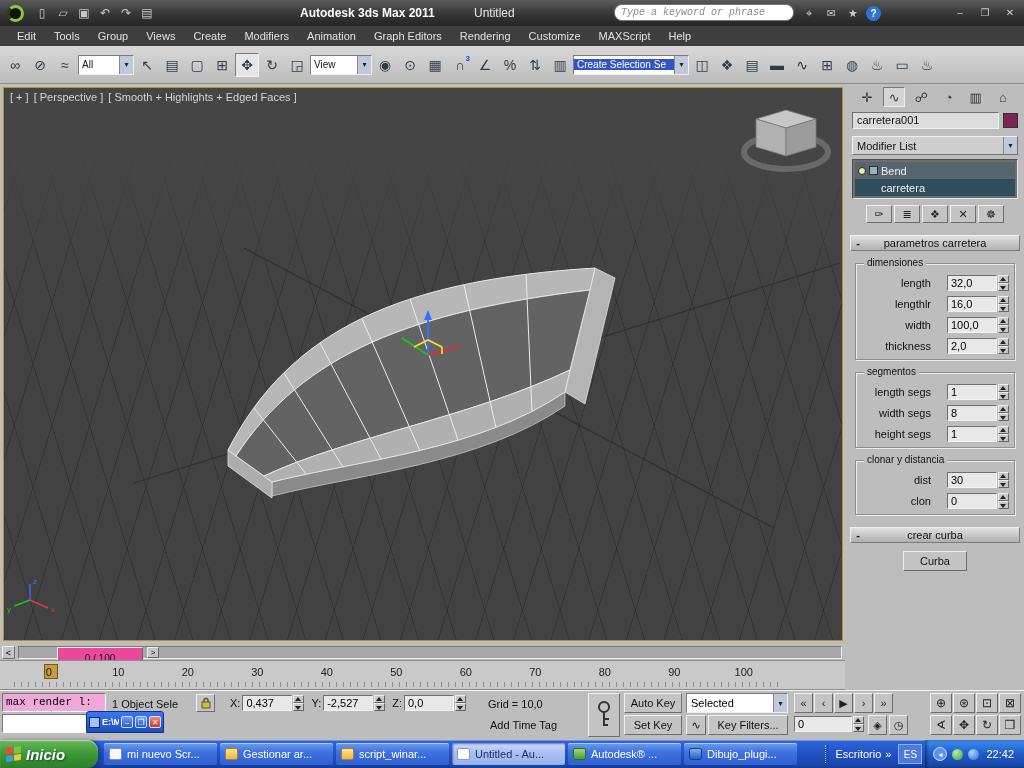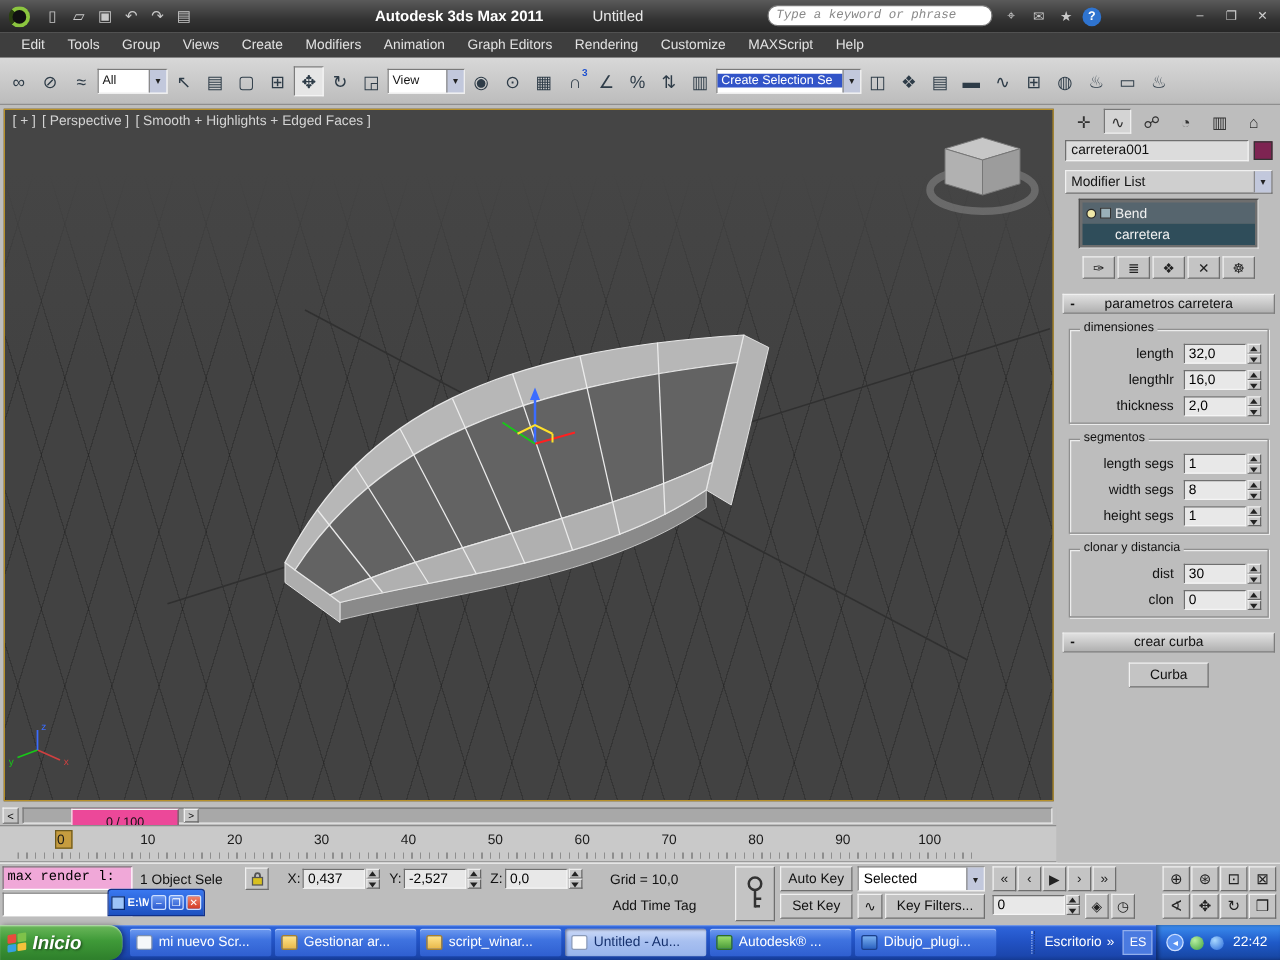--- a/index.html
+++ b/index.html
@@ -50,36 +50,36 @@
   
   #cmdpanel{position:absolute;left:846px;top:84px;width:178px;height:606px;background:#bdbdbd;z-index:10}
   #ptabs{height:24px;display:flex;justify-content:space-between;padding:3px 10px 1px}
   .ptab{width:22px;height:20px;display:grid;place-items:center;font-size:13px;color:#333}
   .ptab.active{background:#d4d4d4;border:1px solid;border-color:#777 #eee #eee #777}
   .namerow{display:flex;gap:4px;padding:4px 6px;align-items:center}
   .namefield{flex:1;height:17px;background:#dcdcdc;border:1px solid;border-color:#6f6f6f #f2f2f2 #f2f2f2 #6f6f6f;padding:1px 4px;font-size:11px;color:#111}
   .swatch{width:15px;height:15px;background:#7e2452;border:1px solid #333;flex:none}
   .modlist{margin:3px 6px;height:19px;background:#cfcfcf;border:1px solid;border-color:#f0f0f0 #6f6f6f #6f6f6f #f0f0f0;display:flex;align-items:center;font-size:11px;color:#111}
   .modlist .ctext{flex:1;padding:0 4px}
-  .stack{margin:4px 17px;height:40px;background:#6e6e6e;border:1px solid;border-color:#4f4f4f #e8e8e8 #e8e8e8 #4f4f4f;overflow:hidden;padding:2px}
+  .stack{margin:4px 6px;height:40px;background:#6e6e6e;border:1px solid;border-color:#4f4f4f #e8e8e8 #e8e8e8 #4f4f4f;overflow:hidden;padding:2px}
   .stkrow{height:17px;display:flex;align-items:center;gap:3px;padding:0 3px;color:#f2f2f2;font-size:11px;background:#56656e}
   .stkrow.sel{background:#2f4d5a}
   .bulb{width:8px;height:8px;border-radius:50%;background:#efe8a8;border:1px solid #2a2a2a;visibility:hidden;flex:none}
   .mi{width:9px;height:9px;background:#9ab0b8;border:1px solid #333;visibility:hidden;flex:none}
   .stkrow.hasbulb .bulb,.stkrow.hasbulb .mi{visibility:visible}
   #stackbtns{display:flex;gap:2px;justify-content:center;margin:6px 0 0}
   .sbtn{width:26px;height:18px;background:#c4c4c4;border:1px solid;border-color:#f0f0f0 #6e6e6e #6e6e6e #f0f0f0;display:grid;place-items:center;font-size:11px;color:#222}
   .rollout{margin:12px 4px 0}
   .rhead{height:16px;background:linear-gradient(#e0e0e0,#b0b0b0);border:1px solid;border-color:#f0f0f0 #7c7c7c #7c7c7c #f0f0f0;display:flex;align-items:center;font-size:11px;color:#111}
   .rminus{width:14px;text-align:center;font-weight:bold}
   .rtitle{flex:1;text-align:center;padding-right:14px}
   .group{border:1px solid #8f8f8f;box-shadow:inset 1px 1px 0 #ececec,1px 1px 0 #ececec;margin:12px 5px 4px;padding:8px 3px 3px;position:relative}
   .gtitle{position:absolute;top:-7px;left:8px;background:#bdbdbd;padding:0 3px;font-size:10px;color:#111}
   .prow{display:flex;align-items:center;height:21px;padding:0 2px}
-  .plabel{flex:1;text-align:right;padding-right:8px;font-size:11px;color:#111}
+  .plabel{flex:1;text-align:right;padding-right:16px;font-size:11px;color:#111}
   .pfield{width:50px;height:16px;background:#e8e8e8;border:1px solid;border-color:#6f6f6f #f4f4f4 #f4f4f4 #6f6f6f;font-size:11px;padding:1px 3px;color:#000;overflow:hidden}
   .spin{width:11px;height:16px;display:flex;flex-direction:column;margin-left:1px}
   .spin i{display:block;flex:1;background:#c8c8c8;border:1px solid;border-color:#eee #666 #666 #eee;position:relative}
   .spin i.up::after{content:"";position:absolute;left:1px;top:1px;border:3px solid transparent;border-bottom:4px solid #222;border-top:none}
   .spin i.dn::after{content:"";position:absolute;left:1px;top:2px;border:3px solid transparent;border-top:4px solid #222;border-bottom:none}
   .curba{display:block;margin:8px auto 0;width:64px;height:20px;background:#c4c4c4;border:1px solid;border-color:#f0f0f0 #6e6e6e #6e6e6e #f0f0f0;font-size:11px;color:#111;text-align:center;line-height:18px}
 
   
   #timeslider{position:absolute;left:0;top:645px;width:845px;height:15px;background:#bdbdbd;display:flex;align-items:center;z-index:9}
   .tsbtn{width:13px;height:13px;background:#c4c4c4;border:1px solid;border-color:#f0f0f0 #6e6e6e #6e6e6e #f0f0f0;display:grid;place-items:center;font-size:9px;margin-left:2px;flex:none}
@@ -362,20 +362,28 @@
 
           <div class="prow">
             <span class="plabel">lengthlr</span>
             <span class="pfield">16,0</span>
             <span class="spin">
               <i class="up"></i>
               <i class="dn"></i>
             </span>
           </div>
 
+          <div class="prow">
+            <span class="plabel">width</span>
+            <span class="pfield">100,0</span>
+            <span class="spin">
+              <i class="up"></i>
+              <i class="dn"></i>
+            </span>
+          </div>
 
 
 
           <div class="prow">
             <span class="plabel">thickness</span>
             <span class="pfield">2,0</span>
             <span class="spin">
               <i class="up"></i>
               <i class="dn"></i>
             </span>

